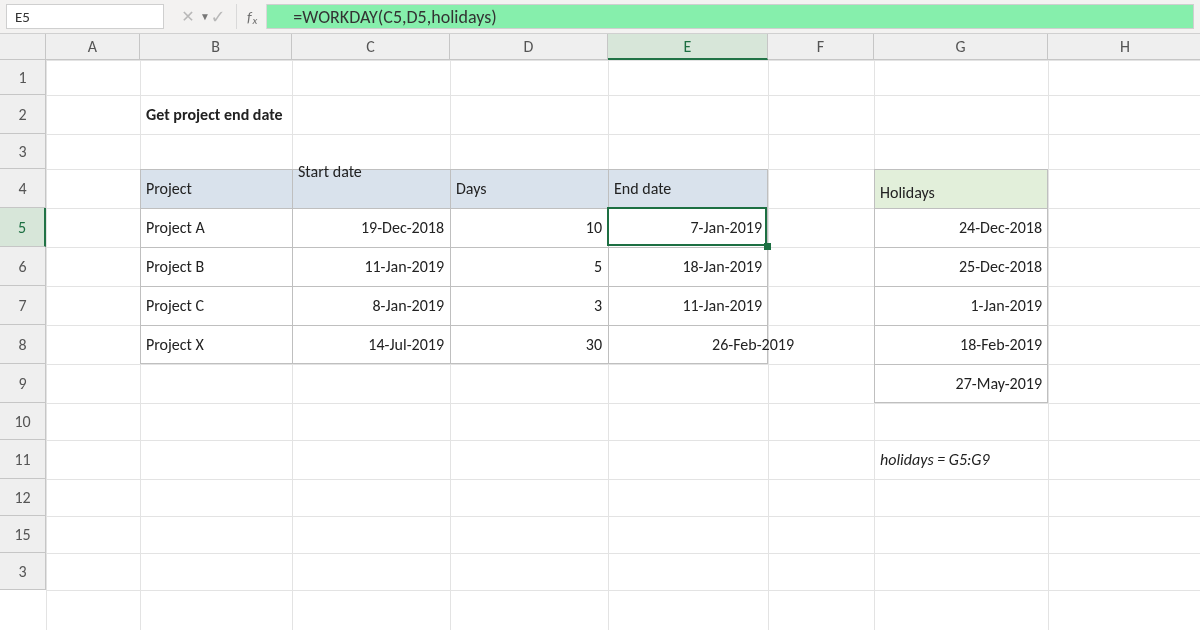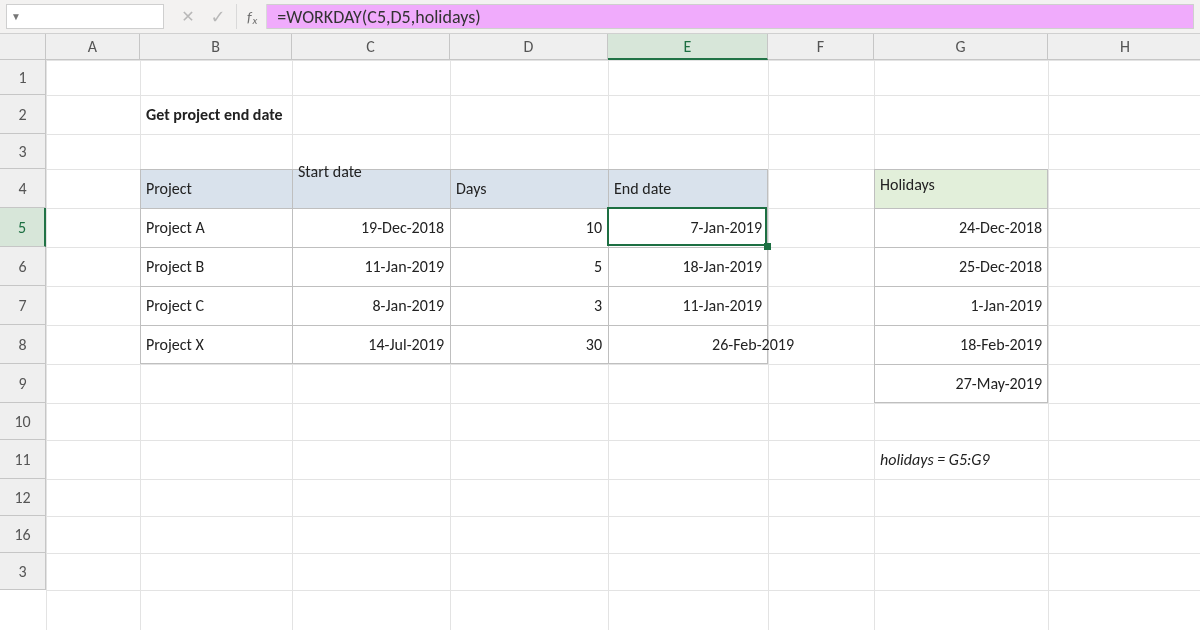--- a/index.html
+++ b/index.html
@@ -65,24 +65,25 @@
     display: flex;
     align-items: center;
     border-right: 1px solid #d9d9d9;
     margin: 4px 0;
   }
   .fx-label .sub { font-size: 11px; position: relative; top: 4px; left: 1px; }
   .formula-input-wrap {
     flex: 1;
     display: flex;
     align-items: center;
-    background: #f0abfc;
+    background: #86efac;
     border: 1px solid #cfcfcf;
     border-left: none;
     margin: 4px 6px 4px 0;
+    padding-left: 16px;
   }
   .formula-input {
     flex: 1;
     border: none;
     outline: none;
     background: transparent;
     font-size: 18px;
     font-family: Calibri, Arial, sans-serif;
     padding: 0 10px;
     color: #333;
@@ -183,20 +184,21 @@
     width: 7px; height: 7px;
     background: #1d6f42;
     pointer-events: none;
   }
 </style>
 </head>
 <body>
 
 <div class="formula-bar">
   <div class="namebox-wrap">
+    <input class="namebox" value="E5" style="">
     <div class="namebox-caret">▼</div>
   </div>
   <div class="fb-btn-group">
     <div class="fb-btn">✕</div>
     <div class="fb-btn check">✓</div>
   </div>
   <div class="fx-label">
     <span>f</span>
       <span class="sub">x</span>
   </div>
@@ -223,21 +225,21 @@
       <div class="rh" style="height: 35px;">3</div>
       <div class="rh" style="height: 39px;">4</div>
       <div class="rh active" style="height: 39px;">5</div>
       <div class="rh" style="height: 39px;">6</div>
       <div class="rh" style="height: 39px;">7</div>
       <div class="rh" style="height: 39px;">8</div>
       <div class="rh" style="height: 39px;">9</div>
       <div class="rh" style="height: 37px;">10</div>
       <div class="rh" style="height: 39px;">11</div>
       <div class="rh" style="height: 37px;">12</div>
-      <div class="rh" style="height: 37px;">16</div>
+      <div class="rh" style="height: 37px;">15</div>
       <div class="rh" style="height: 37px;">3</div>
     </div>
   <div class="grid" id="grid">
       <div class="gridline-v" style="left: 0px;"></div>
       <div class="gridline-v" style="left: 94px;"></div>
       <div class="gridline-v" style="left: 246px;"></div>
       <div class="gridline-v" style="left: 404px;"></div>
       <div class="gridline-v" style="left: 562px;"></div>
       <div class="gridline-v" style="left: 722px;"></div>
       <div class="gridline-v" style="left: 828px;"></div>
@@ -287,21 +289,21 @@
       <div class="cell right" style="left: 246px; top: 265px; width: 158px; height: 39px;">14-Jul-2019</div>
       <div class="cell right" style="left: 404px; top: 265px; width: 158px; height: 39px;">30</div>
       <div class="cell right" style="left: 562px; top: 265px; width: 192px; height: 39px;">26-Feb-2019</div>
       <div class="hdr-fill" style="left: 828px; top: 109px; width: 174px; height: 39px; background: rgb(226, 239, 218);"></div>
       <div class="data-border" style="left: 828px; top: 109px; width: 174px; height: 234px;"></div>
       <div class="data-border" style="left: 828px; top: 148px; width: 174px; height: 0px; border-top: 1px solid rgb(191, 191, 191); border-left: none; border-right: none; border-bottom: none;"></div>
       <div class="data-border" style="left: 828px; top: 187px; width: 174px; height: 0px; border-top: 1px solid rgb(191, 191, 191); border-left: none; border-right: none; border-bottom: none;"></div>
       <div class="data-border" style="left: 828px; top: 226px; width: 174px; height: 0px; border-top: 1px solid rgb(191, 191, 191); border-left: none; border-right: none; border-bottom: none;"></div>
       <div class="data-border" style="left: 828px; top: 265px; width: 174px; height: 0px; border-top: 1px solid rgb(191, 191, 191); border-left: none; border-right: none; border-bottom: none;"></div>
       <div class="data-border" style="left: 828px; top: 304px; width: 174px; height: 0px; border-top: 1px solid rgb(191, 191, 191); border-left: none; border-right: none; border-bottom: none;"></div>
-      <div class="cell" style="left: 828px; top: 109px; width: 174px; height: 31px;">Holidays</div>
+      <div class="cell" style="left: 828px; top: 117px; width: 174px; height: 31px;">Holidays</div>
       <div class="cell right" style="left: 828px; top: 148px; width: 174px; height: 39px;">24-Dec-2018</div>
       <div class="cell right" style="left: 828px; top: 187px; width: 174px; height: 39px;">25-Dec-2018</div>
       <div class="cell right" style="left: 828px; top: 226px; width: 174px; height: 39px;">1-Jan-2019</div>
       <div class="cell right" style="left: 828px; top: 265px; width: 174px; height: 39px;">18-Feb-2019</div>
       <div class="cell right" style="left: 828px; top: 304px; width: 174px; height: 39px;">27-May-2019</div>
       <div class="cell italic" style="left: 828px; top: 380px; width: 329px; height: 39px;">holidays = G5:G9</div>
       <div class="sel" style="left: 561px; top: 147px; width: 160px; height: 39px;"></div>
       <div class="sel-handle" style="left: 718px; top: 183px;"></div>
     </div>
 </div>

